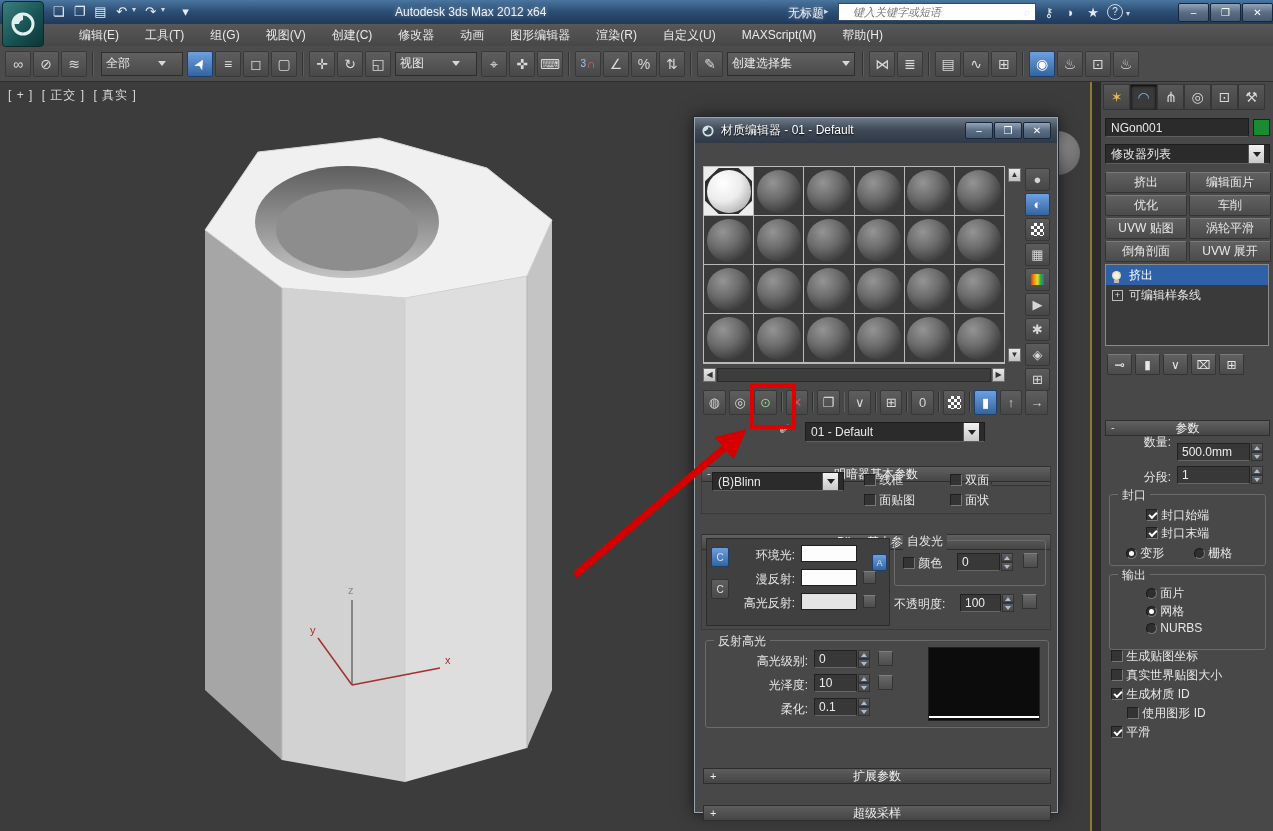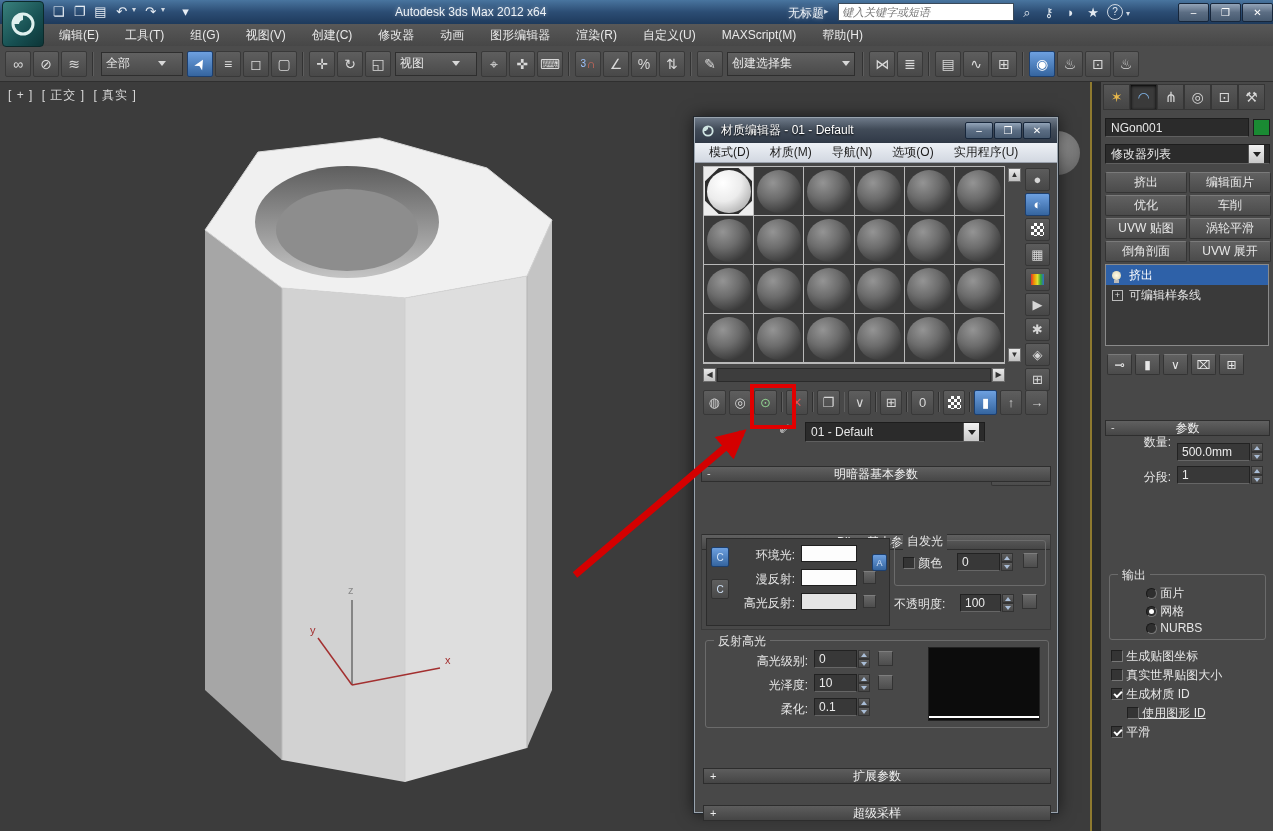--- a/index.html
+++ b/index.html
@@ -11,29 +11,29 @@
   .titlebar{left:0;top:0;width:1273px;height:24px;
     background:linear-gradient(#49759f,#2c4d74 50%,#1e3a5c);z-index:20;}
   .logo{left:2px;top:1px;width:40px;height:44px;z-index:30;border-radius:4px;
     background:linear-gradient(135deg,#39807c,#175052 60%,#0d3537);
     border:1px solid #0b2a2b;display:flex;align-items:center;justify-content:center;}
   .qbtn{width:21px;height:19px;color:#e8eef5;font-size:13px;display:flex;align-items:center;
     justify-content:center;border-radius:2px;}
   .qcaret{width:8px;color:#cfd8e2;font-size:8px;display:flex;align-items:flex-end;padding-bottom:3px;}
   .apptitle{color:#eef3f8;text-shadow:0 0 4px rgba(255,255,255,.45);font-size:12px;}
   .searchbox{width:168px;height:16px;border:1px solid #3b4a5a;background:#fff;color:#222;
-    font-size:11px;font-style:italic;padding:0 3px;}
+    font-size:11px;font-style:italic;padding:0 14px;}
   .searchbox::placeholder{color:#777;font-style:italic;}
   .infoicon{width:22px;height:18px;color:#e3e9f0;font-size:13px;display:flex;align-items:center;justify-content:center;}
   .wbtn{width:29px;height:17px;margin-left:1px;border:1px solid #17263a;border-radius:2px;color:#fff;
     font-size:10px;display:flex;align-items:center;justify-content:center;
     background:linear-gradient(#93a4b8,#5b6d83 50%,#475a70);}
   
   .menubar{left:0;top:24px;width:1273px;height:22px;background:linear-gradient(#585858,#474747);
-    display:flex;align-items:center;padding-left:46px;box-sizing:border-box;z-index:21;}
+    display:flex;align-items:center;padding-left:66px;box-sizing:border-box;z-index:21;}
   .menuitem{padding:0 13px;color:#e9e9e9;line-height:22px;}
   
   .toolbar{left:0;top:46px;width:1273px;height:36px;background:#4c4c4c;border-bottom:1px solid #2f2f2f;
     display:flex;align-items:center;padding-left:4px;box-sizing:border-box;z-index:21;}
   .tbtn{width:26px;height:26px;margin:0 1px;border-radius:2px;display:flex;align-items:center;
     justify-content:center;color:#d9d9d9;font-size:14px;
     background:linear-gradient(#5e5e5e,#484848);border:1px solid #393939;box-sizing:border-box;}
   .tbtn.active{background:linear-gradient(#6da0e0,#35659f);border-color:#1d3f6e;color:#fff;}
   .tsep{width:1px;height:24px;background:#333;margin:0 4px;border-right:1px solid #5d5d5d;}
   .tselect{height:22px;margin:0 3px;background:linear-gradient(#616161,#4a4a4a);border:1px solid #2e2e2e;
@@ -399,27 +399,20 @@
         </div>
       <div class="wbtn">
           <span class="gi">❐</span>
         </div>
       <div class="wbtn">
           <span class="gi">✕</span>
         </div>
     </div>
   </div>
 
-  <div class="abs wmenu">
-    <span>模式(D)</span>
-    <span>材质(M)</span>
-    <span>导航(N)</span>
-    <span>选项(O)</span>
-    <span>实用程序(U)</span>
-  </div>
 
   <div class="abs slots">
     <div class="slot sel">
         <div class="sph"></div>
       </div>
     <div class="slot">
         <div class="sph"></div>
       </div>
     <div class="slot">
         <div class="sph"></div>
@@ -590,20 +583,32 @@
         <span class="tri"></span>
       </div>
   </div>
   <div class="abs btn3d" style="left:296px;top:304px;width:60px;height:20px;margin-top:44px;">
     <span>Standard</span>
   </div>
 
   <div class="abs rhead" style="left:6px;top:348px;width:350px;">
     <span class="pm">-</span>
     <span>明暗器基本参数</span>
+  </div>
+  <div class="abs" style="left:6px;top:348px;width:350px;height:48px;border:1px solid #3a3a3a;border-top:none;box-sizing:border-box;">
+    <div class="abs dfield" style="left:10px;top:6px;width:132px;height:19px;">
+      <span>(B)Blinn</span>
+      <div class="ddbtn" style="margin-left:auto;height:17px;">
+          <span class="tri"></span>
+        </div>
+    </div>
+    <div class="abs" style="left:162px;top:6px;"><span class="cbox"></span> <span class="cplabel">线框</span></div>
+    <div class="abs" style="left:248px;top:6px;"><span class="cbox"></span> <span class="cplabel">双面</span></div>
+    <div class="abs" style="left:162px;top:26px;"><span class="cbox"></span> <span class="cplabel">面贴图</span></div>
+    <div class="abs" style="left:248px;top:26px;"><span class="cbox"></span> <span class="cplabel">面状</span></div>
   </div>
 
   <div class="abs rhead" style="left:6px;top:400px;width:350px;">
     <span class="pm">-</span>
     <span>Blinn 基本参数</span>
   </div>
   <div class="abs" style="left:6px;top:416px;width:350px;height:96px;border:1px solid #3a3a3a;border-top:none;box-sizing:border-box;">
     <div class="abs" style="left:4px;top:4px;width:182px;height:86px;border:1px solid #2c2c2c;background:#404040;">
       <div class="abs lockbtn on" style="left:4px;top:8px;width:18px;height:20px;">C</div>
       <div class="abs lockbtn" style="left:4px;top:40px;width:18px;height:20px;">C</div>
@@ -815,32 +820,39 @@
     <div class="col">
         <div>
           <span class="tri-up"></span>
         </div>
         <div>
           <span class="tri-dn"></span>
         </div>
       </div>
   </div>
 
-
-  <div class="groupbox" style="left:8px;top:492px;width:157px;height:66px;">
+  <div class="groupbox" style="left:8px;top:412px;width:157px;height:72px;">
+    <span class="glegend">封口</span>
+    <div class="abs" style="left:36px;top:12px;"><span class="cbox on"></span> <span class="cplabel">封口始端</span></div>
+    <div class="abs" style="left:36px;top:30px;"><span class="cbox on"></span> <span class="cplabel">封口末端</span></div>
+    <div class="abs" style="left:16px;top:50px;"><span class="radio on"></span> <span class="cplabel">变形</span></div>
+    <div class="abs" style="left:84px;top:50px;"><span class="radio"></span> <span class="cplabel">栅格</span></div>
+  </div>
+
+  <div class="groupbox" style="left:8px;top:492px;width:157px;height:76px;">
     <span class="glegend">输出</span>
     <div class="abs" style="left:36px;top:10px;"><span class="radio"></span> <span class="cplabel">面片</span></div>
     <div class="abs" style="left:36px;top:28px;"><span class="radio on"></span> <span class="cplabel">网格</span></div>
     <div class="abs" style="left:36px;top:46px;"><span class="radio"></span> <span class="cplabel">NURBS</span></div>
   </div>
 
   <div class="abs" style="left:10px;top:566px;"><span class="cbox"></span> <span class="cplabel">生成贴图坐标</span></div>
   <div class="abs" style="left:10px;top:585px;"><span class="cbox"></span> <span class="cplabel">真实世界贴图大小</span></div>
   <div class="abs" style="left:10px;top:604px;"><span class="cbox on"></span> <span class="cplabel">生成材质 ID</span></div>
-  <div class="abs" style="left:26px;top:623px;text-decoration:underline;"><span class="cbox"></span> <span class="cplabel">使用图形 ID</span></div>
+  <div class="abs" style="left:26px;top:623px;"><span class="cbox"></span> <span class="cplabel">使用图形 ID</span></div>
   <div class="abs" style="left:10px;top:642px;"><span class="cbox on"></span> <span class="cplabel">平滑</span></div>
 </div>
 
 <svg class="abs noptr" style="left:0;top:0;z-index:60;" width="1273" height="831">
   <defs>
     <marker id="ah" viewBox="0 0 10 10" refX="8" refY="5" markerWidth="4.2" markerHeight="4.2" orient="auto">
       <path d="M0,0 L10,5 L0,10 z" fill="#d40000"></path>
     </marker>
   </defs>
   <rect x="752" y="386" width="42" height="41" fill="none" stroke="#e10000" stroke-width="4"></rect>

